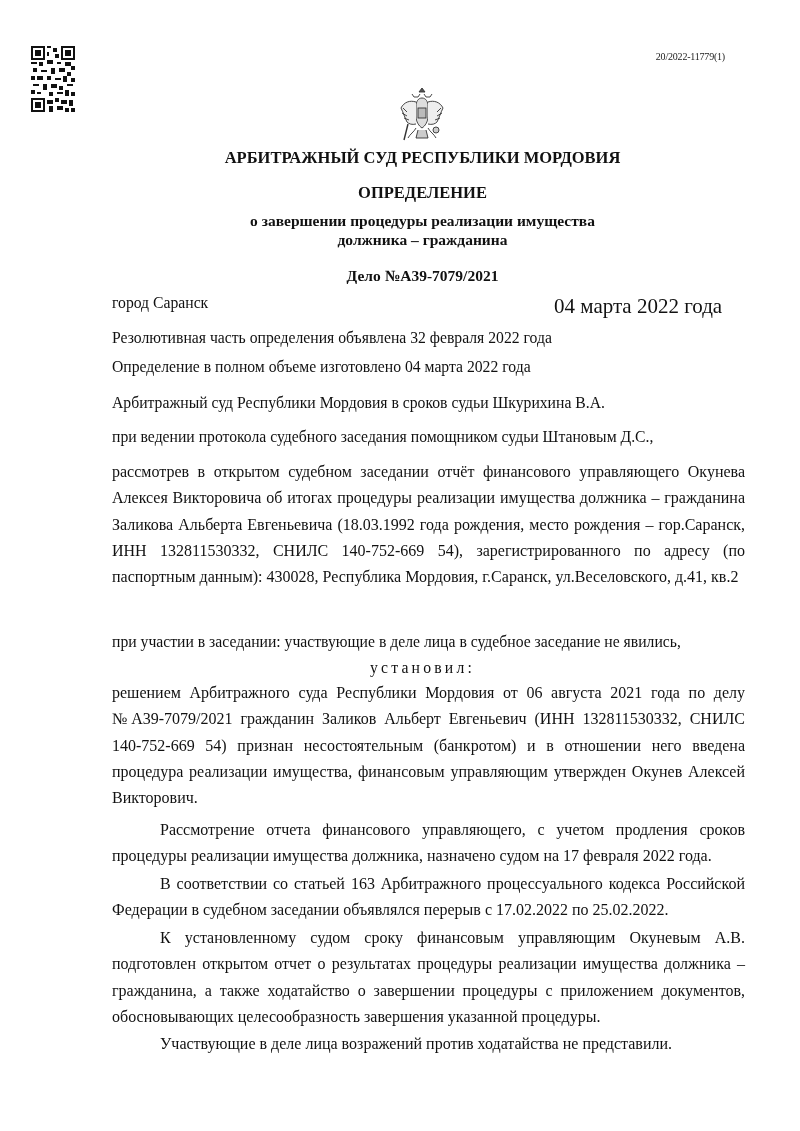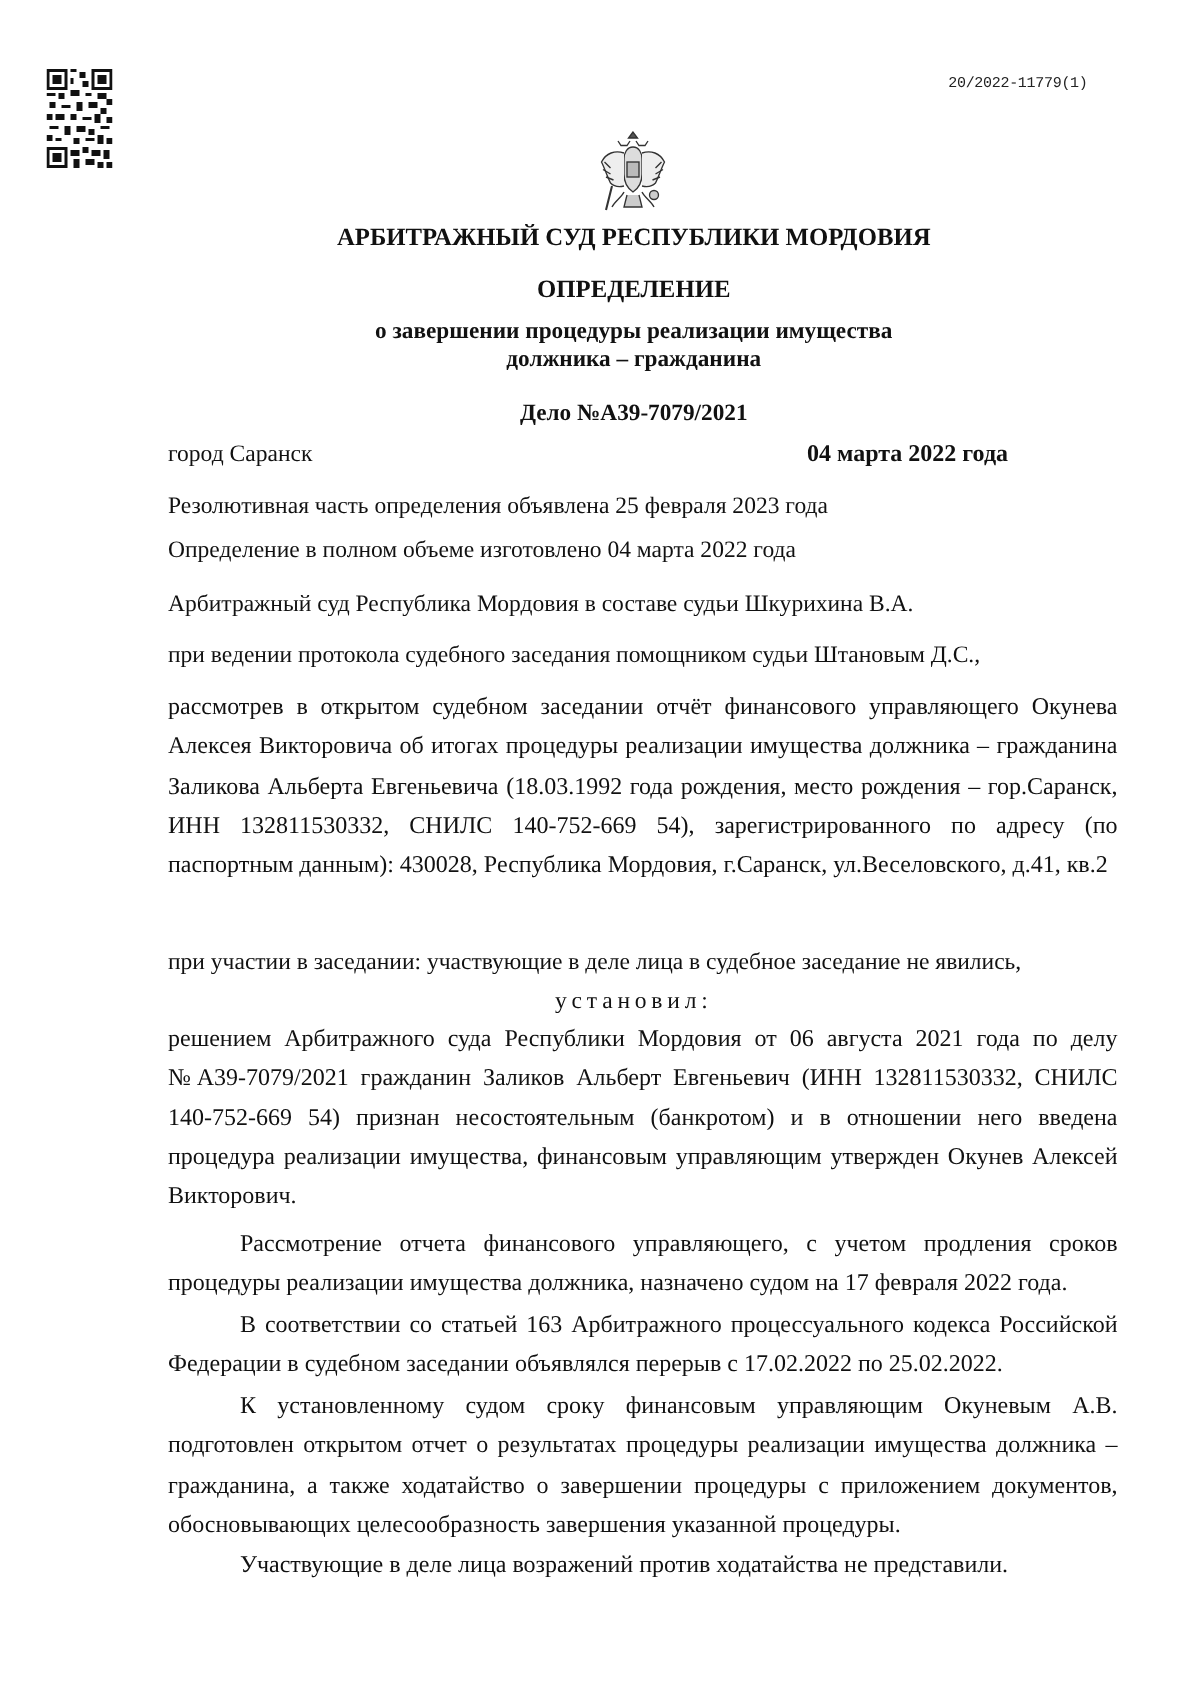--- a/index.html
+++ b/index.html
@@ -3,32 +3,32 @@
   <meta charset="utf-8">
   <style>
     html, body { margin: 0; padding: 0; background: #ffffff; }
     body {
       width: 800px; height: 1131px; position: relative; overflow: hidden;
       font-family: "Liberation Serif", serif; color: #111111;
     }
     .qr { position: absolute; left: 31px; top: 46px; width: 44px; height: 66px; }
     .docnum {
       position: absolute; right: 75px; top: 51px;
-      font-family: Liberation Mono, monospace; font-size: 10px; color: #222;
+      font-family: Liberation Serif, serif; font-size: 10px; color: #222;
       letter-spacing: -0.2px;
     }
     .emblem { position: absolute; left: 398px; top: 86px; width: 48px; height: 60px; }
     .center { position: absolute; left: 0; width: 845px; text-align: center; }
     .court-title { top: 148px; font-size: 16.5px; font-weight: bold; }
     .doc-type { top: 183px; font-size: 16.5px; font-weight: bold; }
     .subtitle { top: 211px; font-size: 15.5px; font-weight: bold; line-height: 19px; }
     .case-no { top: 267px; font-size: 15.5px; font-weight: bold; }
     .line { position: absolute; left: 112px; font-size: 15.7px; white-space: nowrap; }
     .city { top: 294px; }
-    .date { position: absolute; top: 294px; left: 538px; font-size: 16px; white-space: nowrap; font-weight: bold; }
+    .date { position: absolute; top: 294px; left: 554px; font-size: 21px; white-space: nowrap; }
     .para {
       position: absolute; left: 112px; width: 633px;
       font-size: 16px; line-height: 26.3px; text-align: justify;
     }
     .indent { text-indent: 48px; font-family: Liberation Serif, serif; }
     .spaced { position: absolute; left: 0; width: 845px; text-align: center; font-size: 15.7px; letter-spacing: 3.2px; }
   </style>
 </head>
 <body>
 
@@ -108,24 +108,24 @@
 <div class="center doc-type">ОПРЕДЕЛЕНИЕ</div>
 <div class="center subtitle">
   <div>о завершении процедуры реализации имущества</div>
   <div>должника – гражданина</div>
 </div>
 <div class="center case-no">Дело №А39-7079/2021</div>
 
 <div class="line city">город Саранск</div>
 <div class="date">04 марта 2022 года</div>
 
-<div class="line" style="top:329px">Резолютивная часть определения объявлена 25 февраля 2023 года</div>
+<div class="line" style="top:329px">Резолютивная часть определения объявлена 32 февраля 2022 года</div>
 <div class="line" style="top:358px">Определение в полном объеме изготовлено 04 марта 2022 года</div>
 
-<div class="line" style="top:394px">Арбитражный суд Республика Мордовия в составе судьи Шкурихина В.А.</div>
+<div class="line" style="top:394px">Арбитражный суд Республики Мордовия в сроков судьи Шкурихина В.А.</div>
 <div class="line" style="top:428px">при ведении протокола судебного заседания помощником судьи Штановым Д.С.,</div>
 
 <div class="para" style="top:459px">рассмотрев в открытом судебном заседании отчёт финансового управляющего Окунева Алексея Викторовича об итогах процедуры реализации имущества должника – гражданина Заликова Альберта Евгеньевича (18.03.1992 года рождения, место рождения – гор.Саранск, ИНН 132811530332, СНИЛС 140-752-669 54), зарегистрированного по адресу (по паспортным данным): 430028, Республика Мордовия, г.Саранск, ул.Веселовского, д.41, кв.2</div>
 
 <div class="line" style="top:633px">при участии в заседании: участвующие в деле лица в судебное заседание не явились,</div>
 <div class="spaced" style="top:659px">установил:</div>
 
 <div class="para" style="top:680px">решением Арбитражного суда Республики Мордовия от 06 августа 2021 года по делу №А39-7079/2021 гражданин Заликов Альберт Евгеньевич (ИНН 132811530332, СНИЛС 140-752-669 54) признан несостоятельным (банкротом) и в отношении него введена процедура реализации имущества, финансовым управляющим утвержден Окунев Алексей Викторович.</div>
 <div class="para indent" style="top:817px">Рассмотрение отчета финансового управляющего, с учетом продления сроков процедуры реализации имущества должника, назначено судом на 17 февраля 2022 года.</div>
 <div class="para indent" style="top:871px">В соответствии со статьей 163 Арбитражного процессуального кодекса Российской Федерации в судебном заседании объявлялся перерыв с 17.02.2022 по 25.02.2022.</div>

